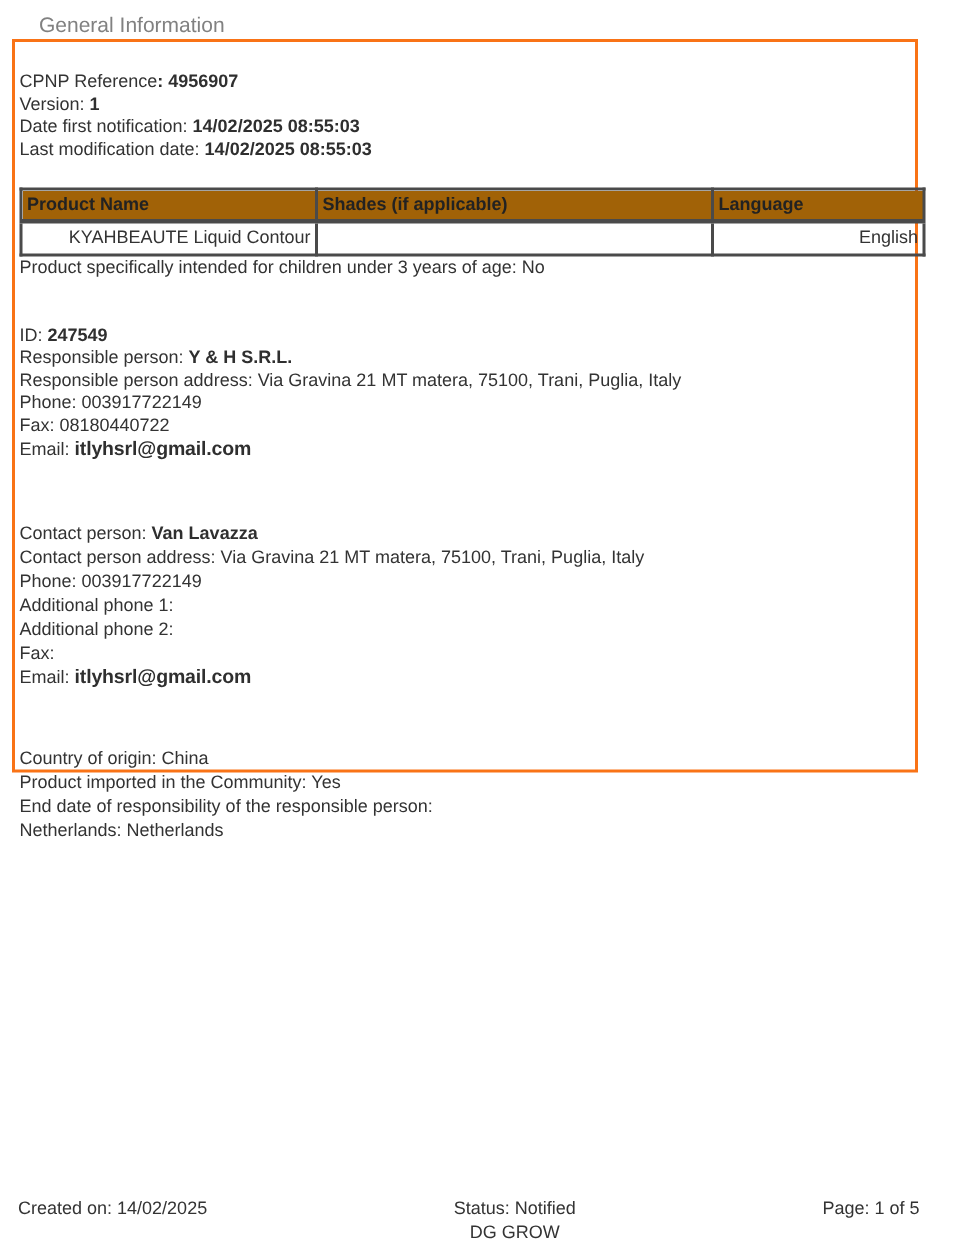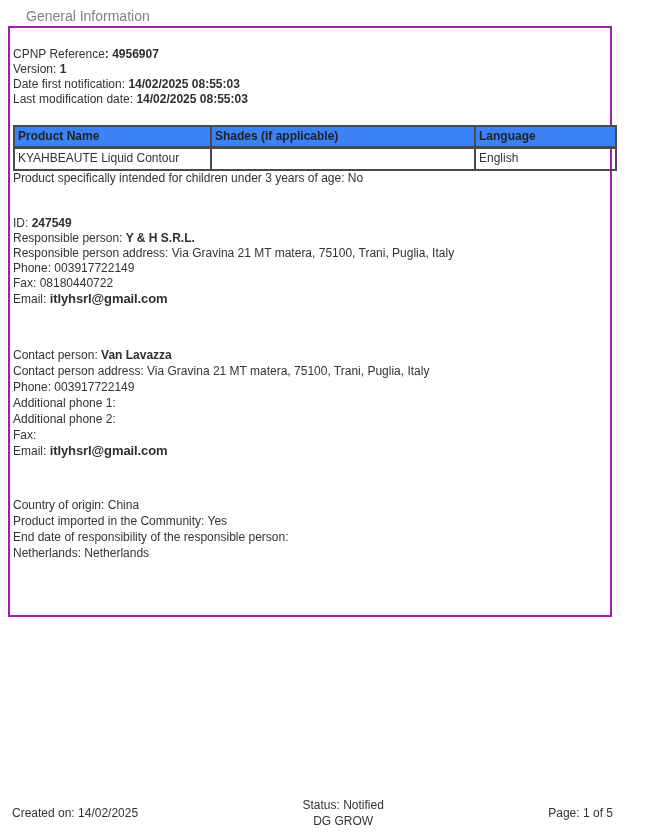--- a/index.html
+++ b/index.html
@@ -9,53 +9,53 @@
     font-family: "Liberation Sans", "DejaVu Sans", sans-serif;
     font-size: 12px; line-height: 15px; color: #333333;
     overflow: hidden;
   }
   .section-label {
     position: absolute; top: 9px; left: 26px;
     color: #818181; font-size: 14px;
   }
   .info-box {
     position: absolute; top: 26px; left: 8px;
-    width: 604px; height: 591px;
-    border: 2px solid #a21caf;
+    width: 604px; height: 489px;
+    border: 2px solid #f97316;
     padding: 19px 3px 0 3px;
     background: #ffffff;
   }
   p.line { margin: 0; }
   .bold { font-weight: bold; color: #2f2f2f; }
   .email {
     font-weight: bold; font-size: 13px; letter-spacing: -0.1px; color: #2f2f2f;
   }
   table.product-table {
     width: 100%; border-collapse: collapse; table-layout: fixed;
     margin-top: 18px;
   }
   table.product-table th, table.product-table td {
     border: 2px solid #4a4a4a; text-align: left; font-size: 12px;
     padding: 2px 3px; vertical-align: middle; overflow: hidden; white-space: nowrap;
   }
   table.product-table th {
-    background: #3b82f6; font-weight: bold; color: #222222; height: 21px;
+    background: #a16207; font-weight: bold; color: #222222; height: 21px;
     border-bottom: 3px solid #4a4a4a;
   }
-  table.product-table td { height: 22px; color: #333333; }
+  table.product-table td { height: 22px; color: #333333; text-align: right; }
   col.c1 { width: 197px; } col.c2 { width: 264px; } col.c3 { width: 141px; }
   .children-line { margin-top: 22px; }
   .block-responsible { margin-top: 30px; }
   .block-contact { margin-top: 40px; }
   .block-contact p.line { line-height: 16px; }
   .block-import { margin-top: 38px; }
   .block-import p.line { line-height: 16px; }
   .footer {
     position: absolute; top: 797px; left: 12px; width: 601px;
-    display: flex; justify-content: space-between; align-items: center;
+    display: flex; justify-content: space-between; align-items: flex-start;
     font-size: 12px; line-height: 16px; color: #333333;
   }
   .footer-center { text-align: center; }
 </style>
 </head>
 <body>
 
 <div>
 
   <div class="section-label">General Information</div>

